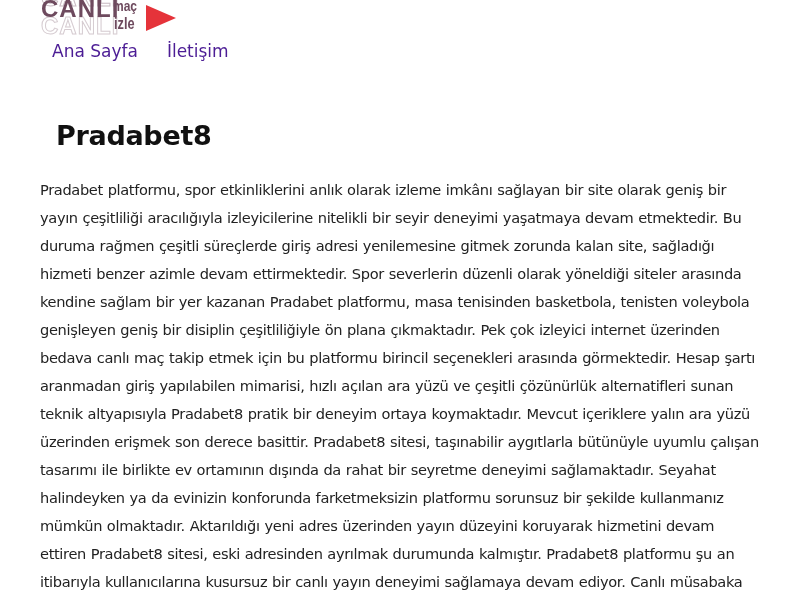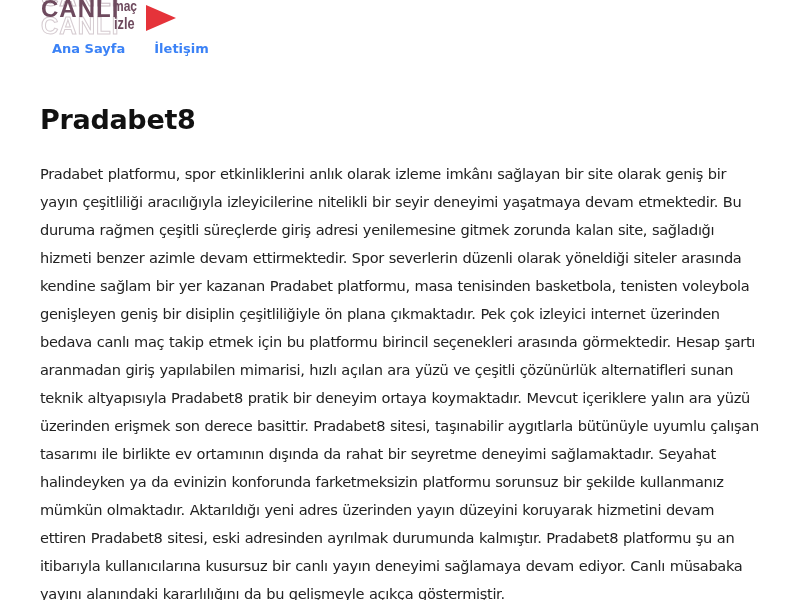--- a/index.html
+++ b/index.html
@@ -104,34 +104,33 @@
     }
     .nav {
       position: absolute;
       left: 12px;
       top: 41px;
       display: flex;
       gap: 29px;
       font-size: 13px;
     }
     .nav a {
-      color: #3b82f6;
+      color: #4c1d95;
       text-decoration: none;
       font-family: "DejaVu Sans", sans-serif;
-      font-size: 13px;
-      font-weight: bold;
+      font-size: 17px;
     }
     .content {
       position: absolute;
       left: 40px;
       top: 100px;
       width: 722px;
     }
     h1 {
-      margin: 0;
+      margin: 16px;
       font-family: "DejaVu Sans", sans-serif;
       font-weight: bold;
       font-size: 27px;
       line-height: 40px;
       color: #111111;
       letter-spacing: -0.3px;
     }
     p {
       margin: 20px 0 0 0;
       font-family: "DejaVu Sans", sans-serif;

